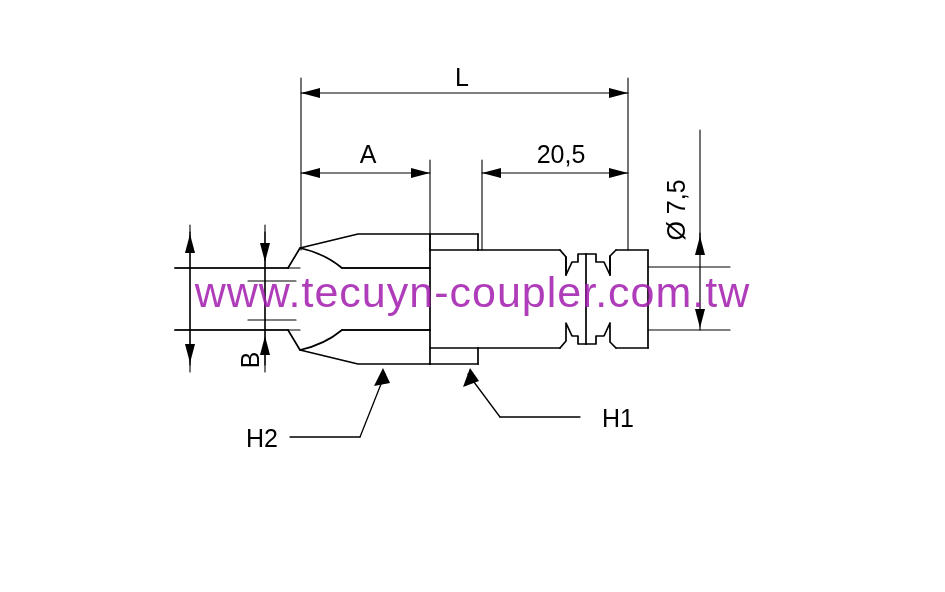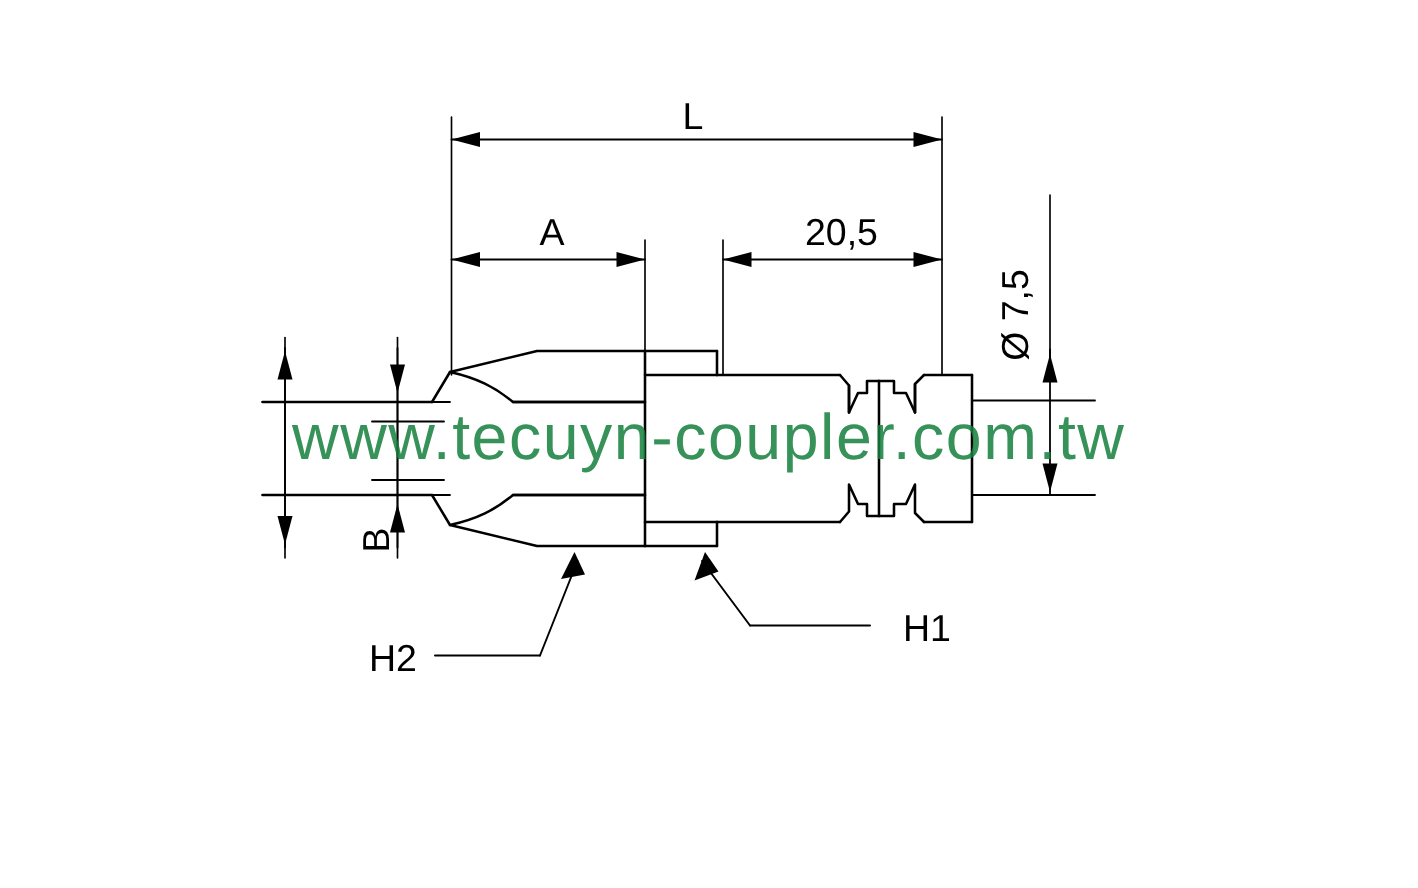--- a/index.html
+++ b/index.html
@@ -26,21 +26,21 @@
   }
   .wm {
     position: absolute;
     left: 0;
     top: 268px;
     width: 945px;
     text-align: center;
     font-family: "Liberation Sans", sans-serif;
     font-size: 43px;
     letter-spacing: 1px;
-    color: #15803d;
+    color: #a21caf;
     opacity: 0.85;
     white-space: nowrap;
     pointer-events: none;
     user-select: none;
   }
   svg text {
     font-family: "Liberation Sans", sans-serif;
     fill: #000000;
   }
 </style>

